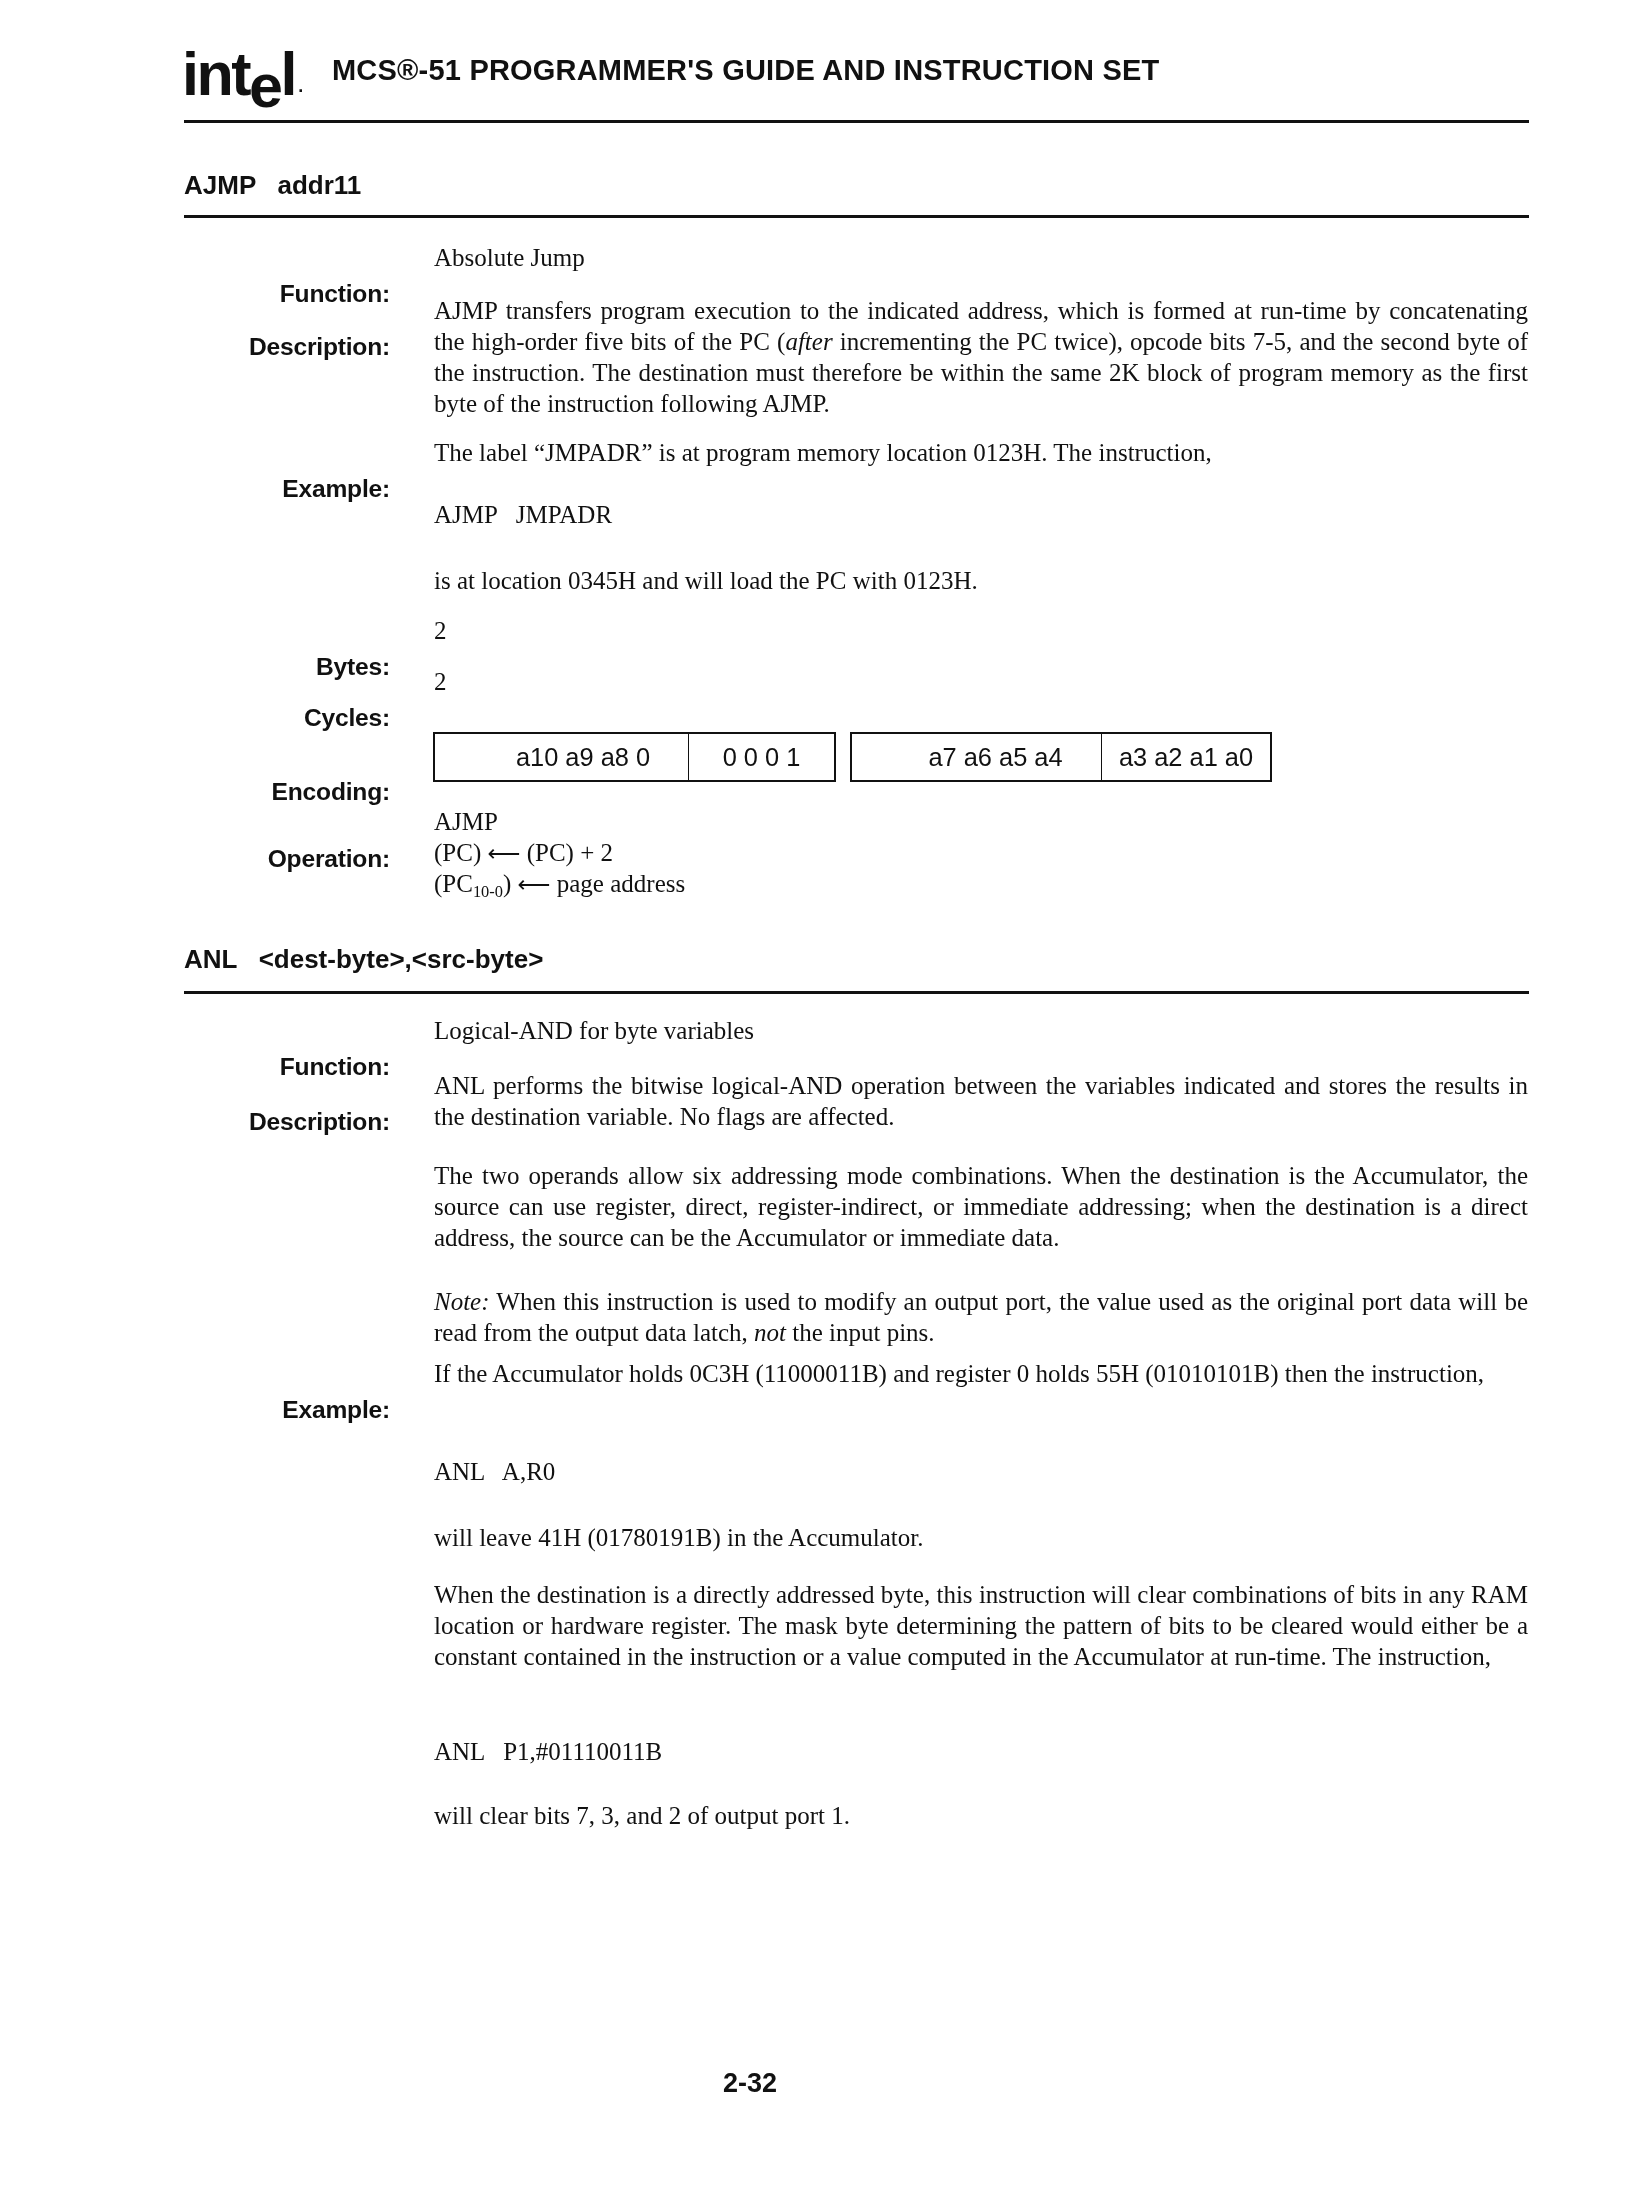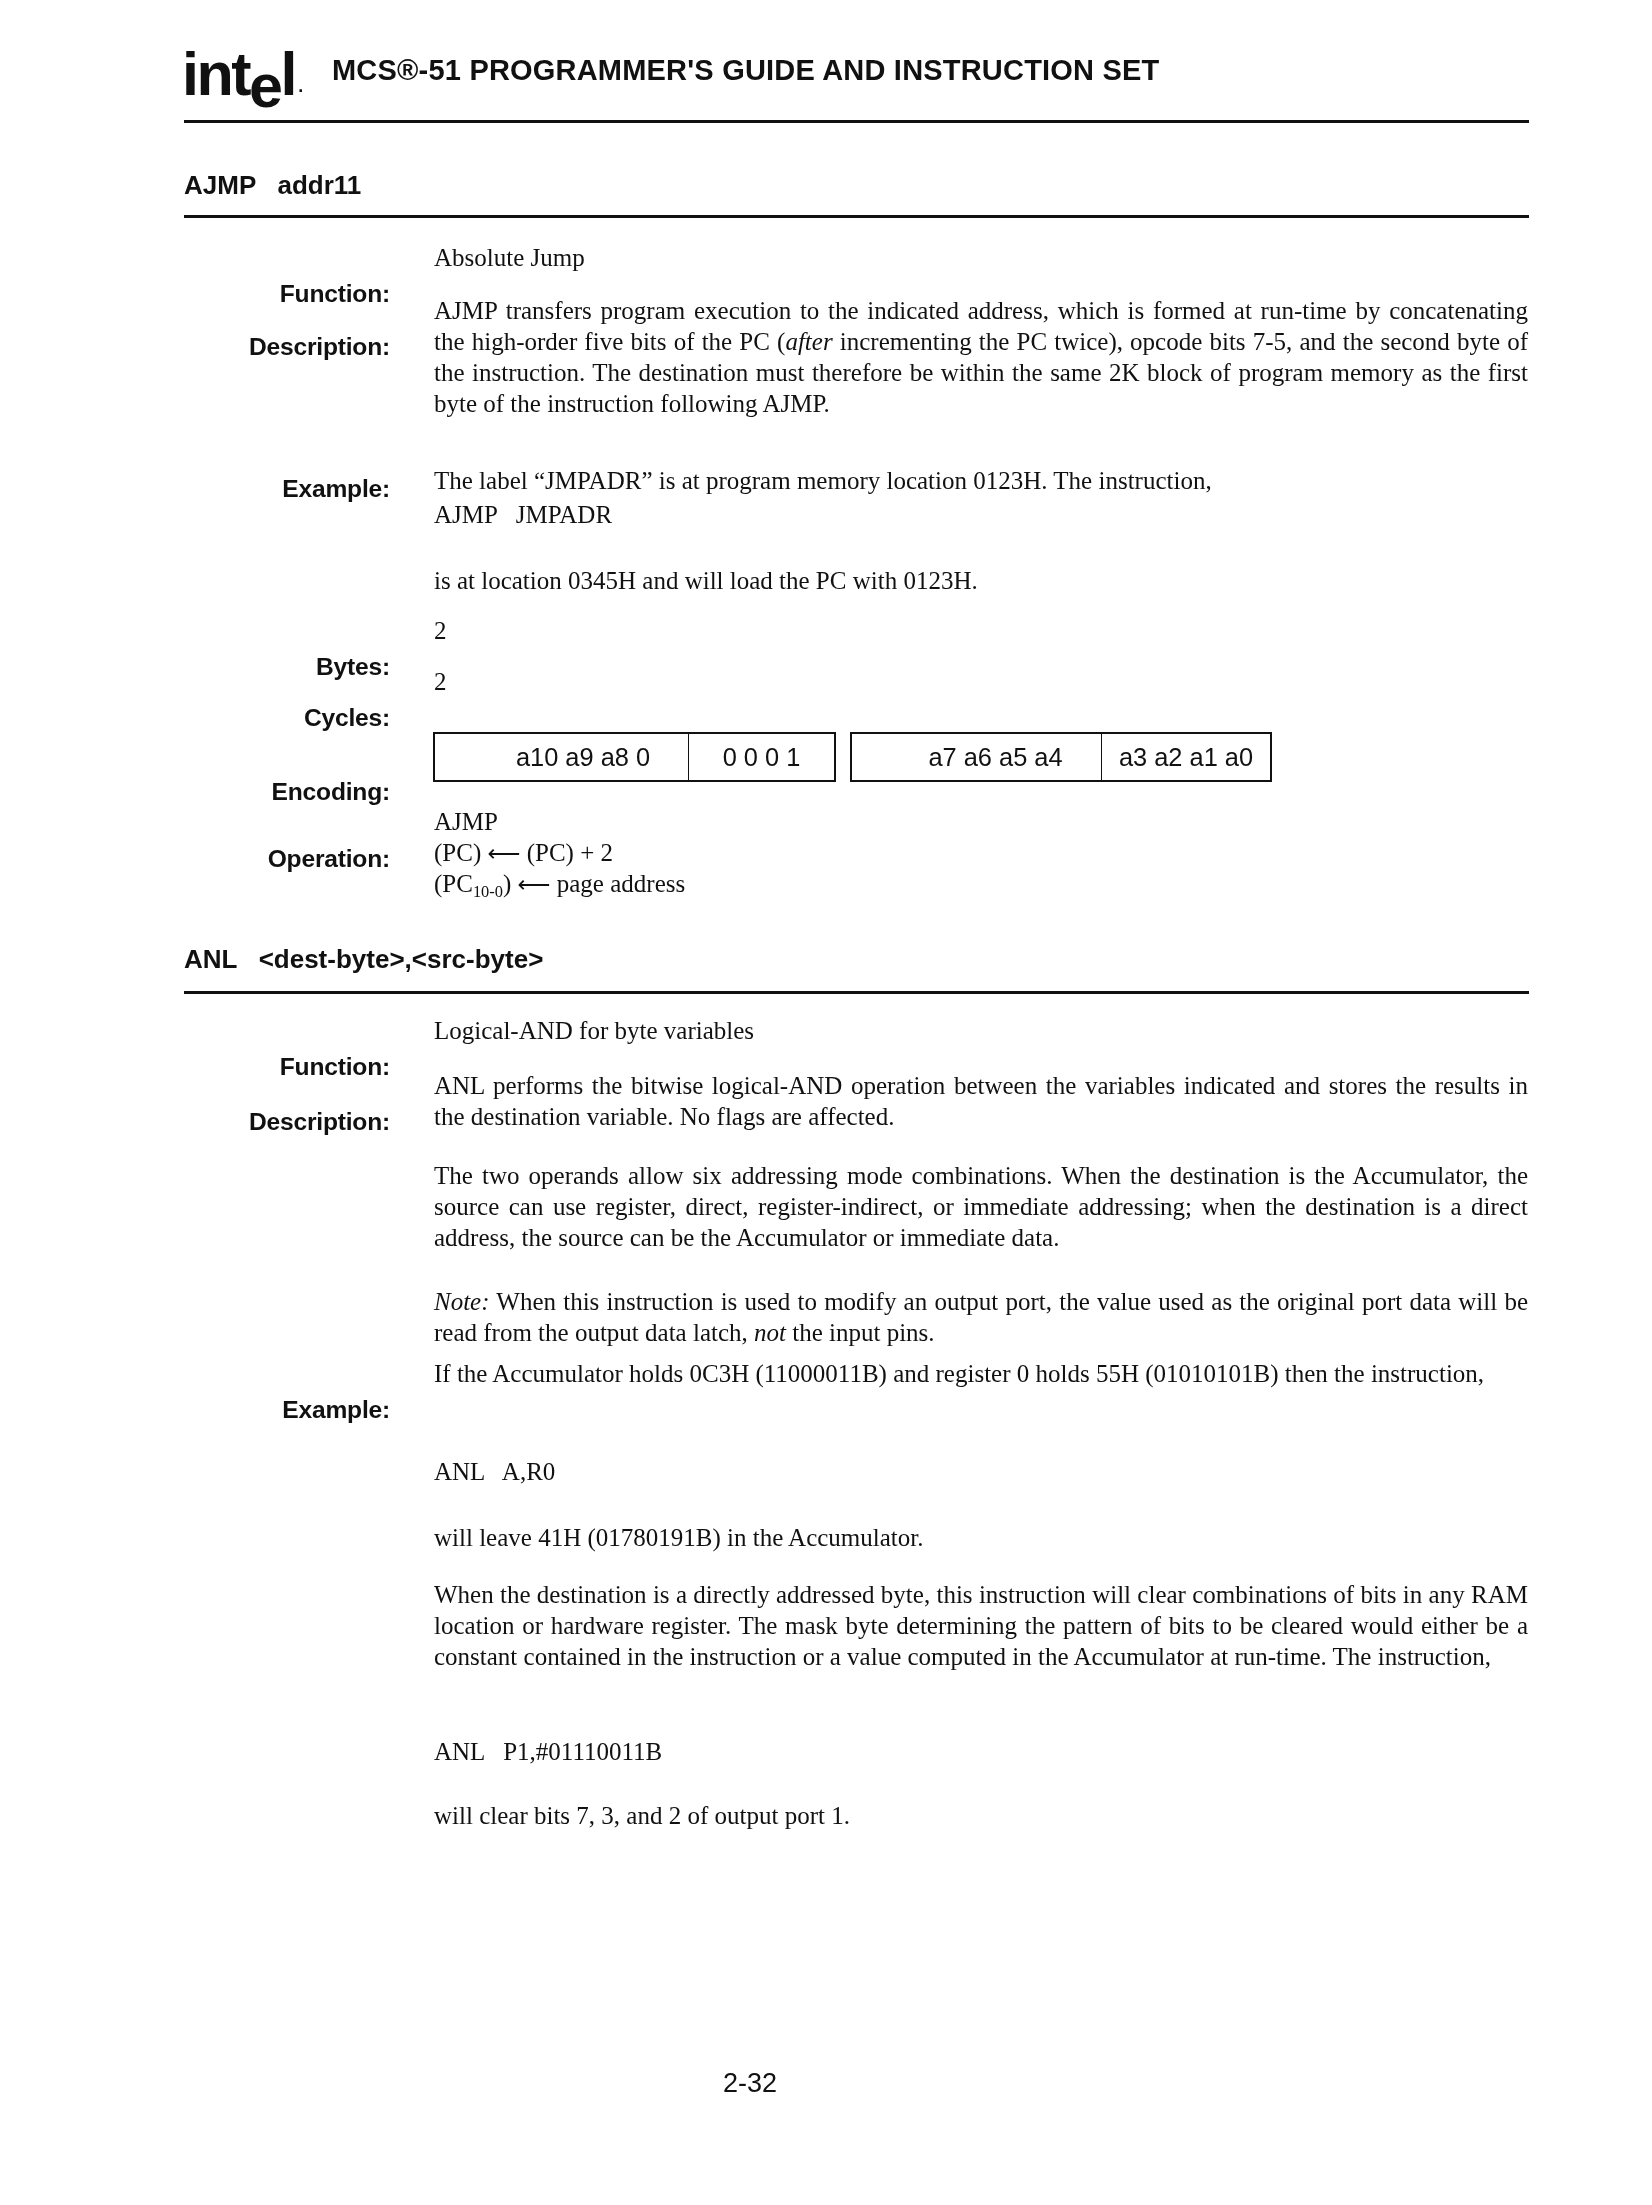--- a/index.html
+++ b/index.html
@@ -12,42 +12,42 @@
   .logo .e { display:inline-block; transform:translateY(11.5px); }
   .hdr-title { left:332px; top:54px; font-size:29px; font-weight:bold; letter-spacing:0.2px; }
   .rule { height:3.3px; background:#111; left:184px; width:1345px; }
   .heading { left:184px; font-size:26px; font-weight:bold; }
   .label { width:206px; left:184px; text-align:right; font-size:24.6px; font-weight:bold; letter-spacing:-0.2px;margin-top:36px; }
   .content { left:434px; width:1094px; font-size:25px; line-height:31px; text-align:justify; }
   .line { left:434px; font-size:25px; white-space:nowrap; }
   .enc-box { border:2.5px solid #111; display:flex; height:46px; top:732px; }
   .enc-cell { display:flex; align-items:center; justify-content:center; font-size:25.4px; font-family:"Liberation Sans", sans-serif; }
   .enc-cell + .enc-cell { border-left:1.6px solid #111; }
-  .pagenum { left:0; width:1500px; text-align:center; top:2068px; font-size:27px; font-weight:normal; }
+  .pagenum { left:0; width:1500px; text-align:center; top:2068px; font-size:27px; font-weight:bold; }
   .arrow { font-family:"DejaVu Sans", sans-serif; font-size:23px; }
   sub { font-size:16.4px; vertical-align:-4.9px; }
 </style>
 </head>
 <body>
 
 <div class="abs logo"><span>int</span><span class="e">e</span><span>l</span><span class="dot">.</span></div>
 <div class="abs hdr-title sans">MCS®-51 PROGRAMMER'S GUIDE AND INSTRUCTION SET</div>
 <div class="abs rule" style="top:120px;"></div>
 
 <div class="abs heading sans" style="top:170px; white-space:pre;">AJMP   addr11</div>
 <div class="abs rule" style="top:215px; height:2.5px;"></div>
 
 <div class="abs label sans" style="top:244px;">Function:</div>
 <div class="abs line serif" style="top:244px;">Absolute Jump</div>
 
 <div class="abs label sans" style="top:297px;">Description:</div>
 <div class="abs content serif" style="top:295px;"><span>AJMP transfers program execution to the indicated address, which is formed at run-time by concatenating the high-order five bits of the PC (</span><i>after</i><span> incrementing the PC twice), opcode bits 7-5, and the second byte of the instruction. The destination must therefore be within the same 2K block of program memory as the first byte of the instruction following AJMP.</span></div>
 
 <div class="abs label sans" style="top:439px;">Example:</div>
-<div class="abs line serif" style="top:439px;margin-top:28px;">The label “JMPADR” is at program memory location 0123H. The instruction,</div>
+<div class="abs line serif" style="top:439px;">The label “JMPADR” is at program memory location 0123H. The instruction,</div>
 <div class="abs line serif" style="top:501px; white-space:pre;">AJMP   JMPADR</div>
 <div class="abs line serif" style="top:567px;">is at location 0345H and will load the PC with 0123H.</div>
 
 <div class="abs label sans" style="top:617px;">Bytes:</div>
 <div class="abs line serif" style="top:617px;">2</div>
 <div class="abs label sans" style="top:668px;">Cycles:</div>
 <div class="abs line serif" style="top:668px;">2</div>
 
 <div class="abs label sans" style="top:742px;">Encoding:</div>
 <div class="abs enc-box" style="left:433px; width:356px;padding-left:43px;">

